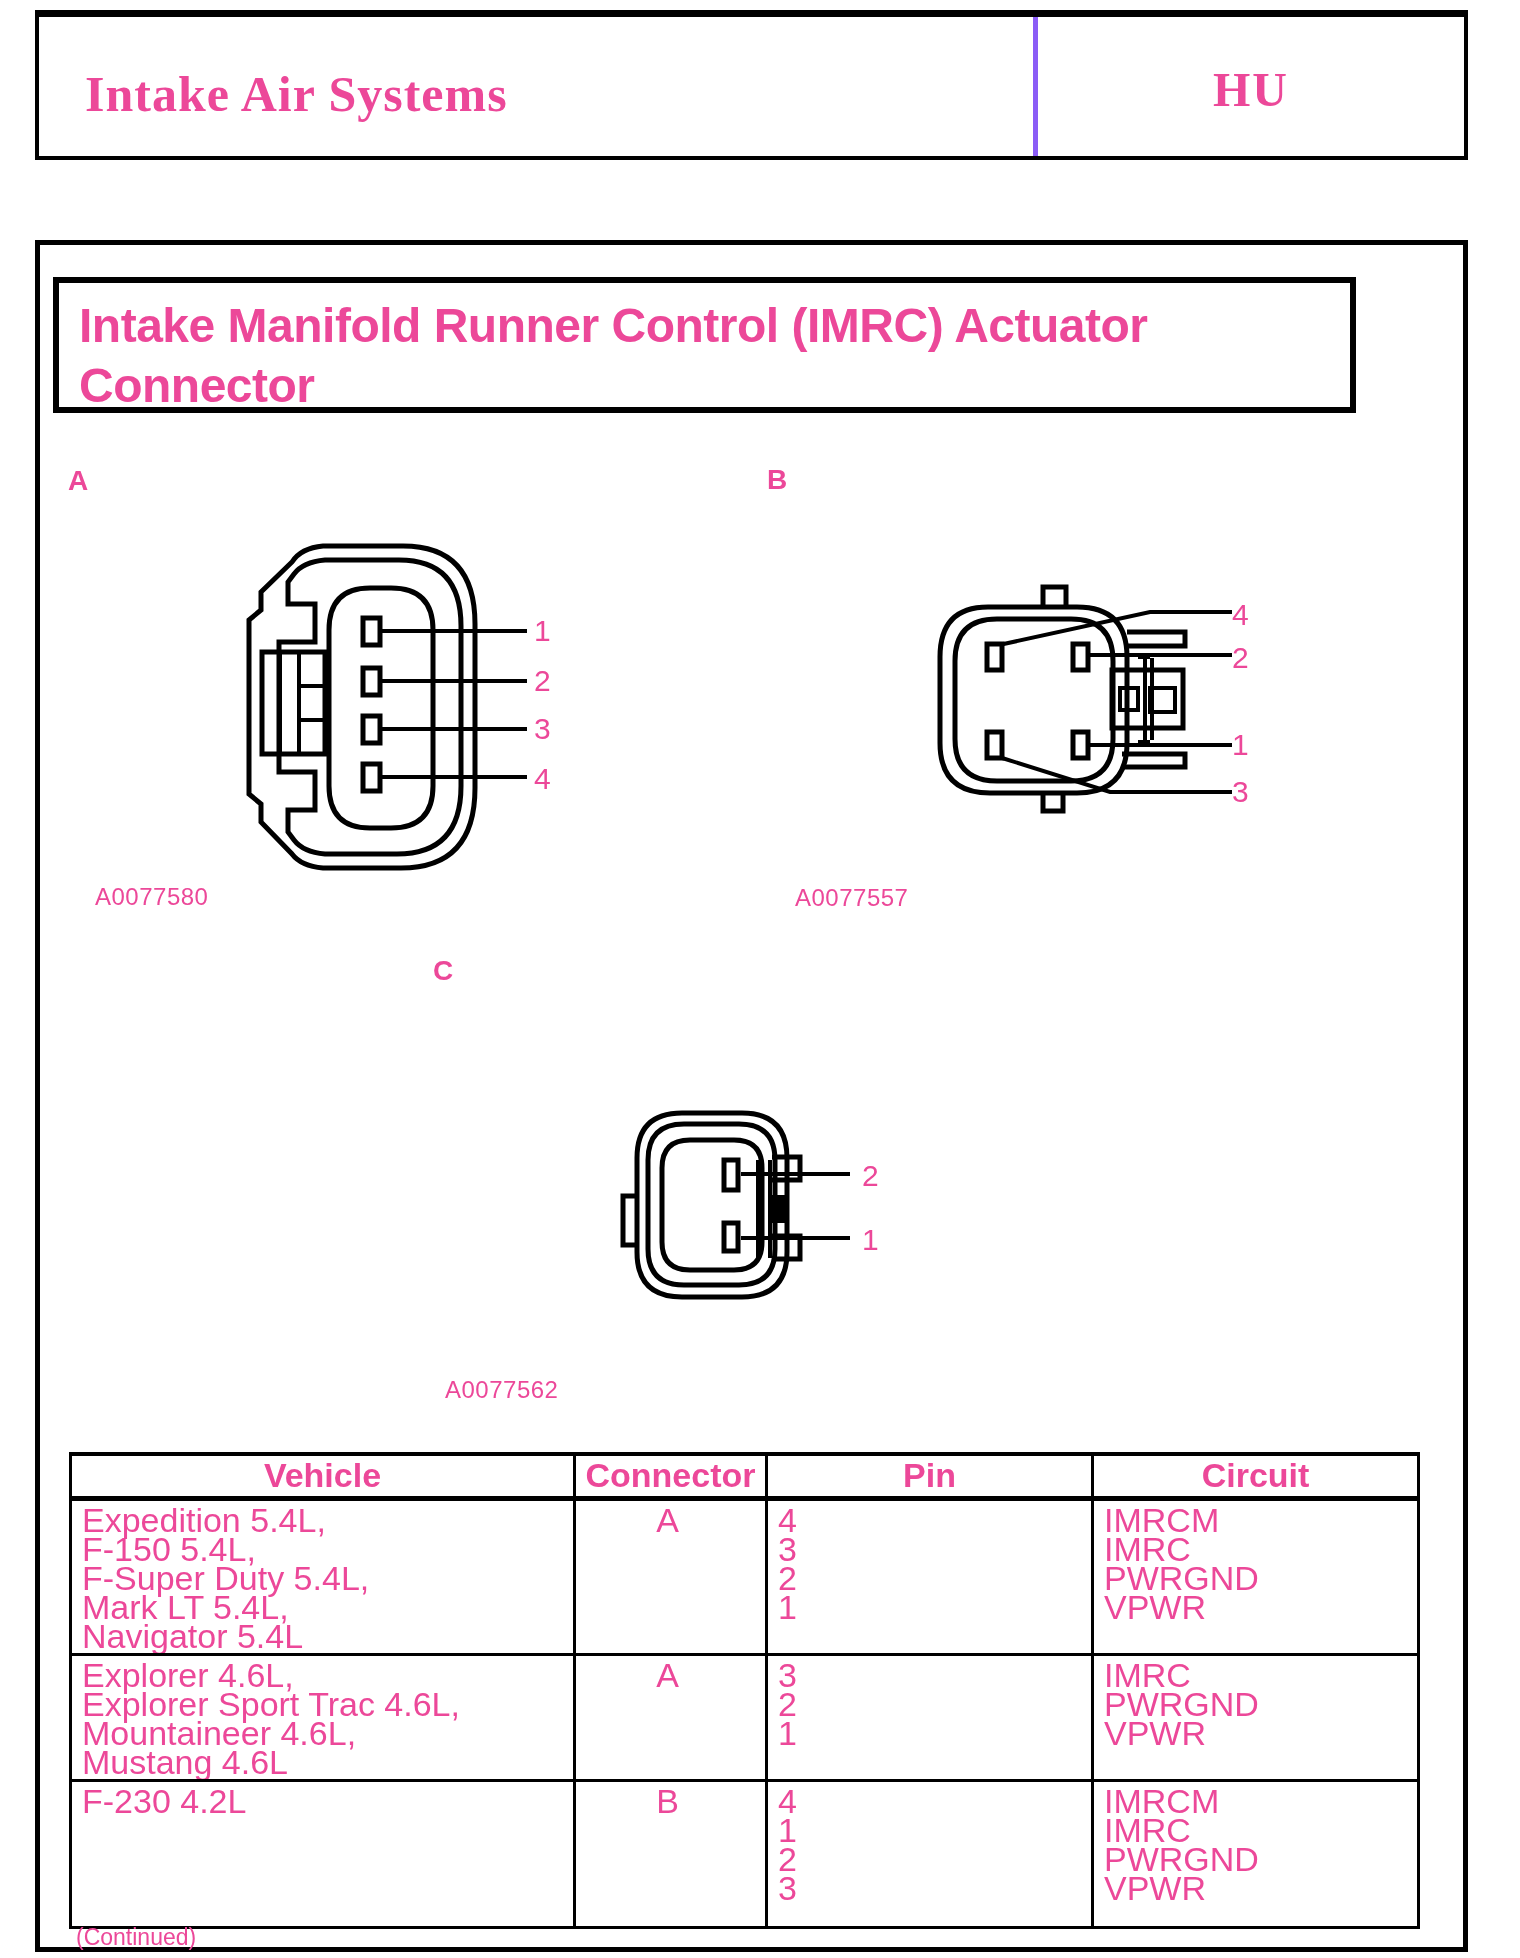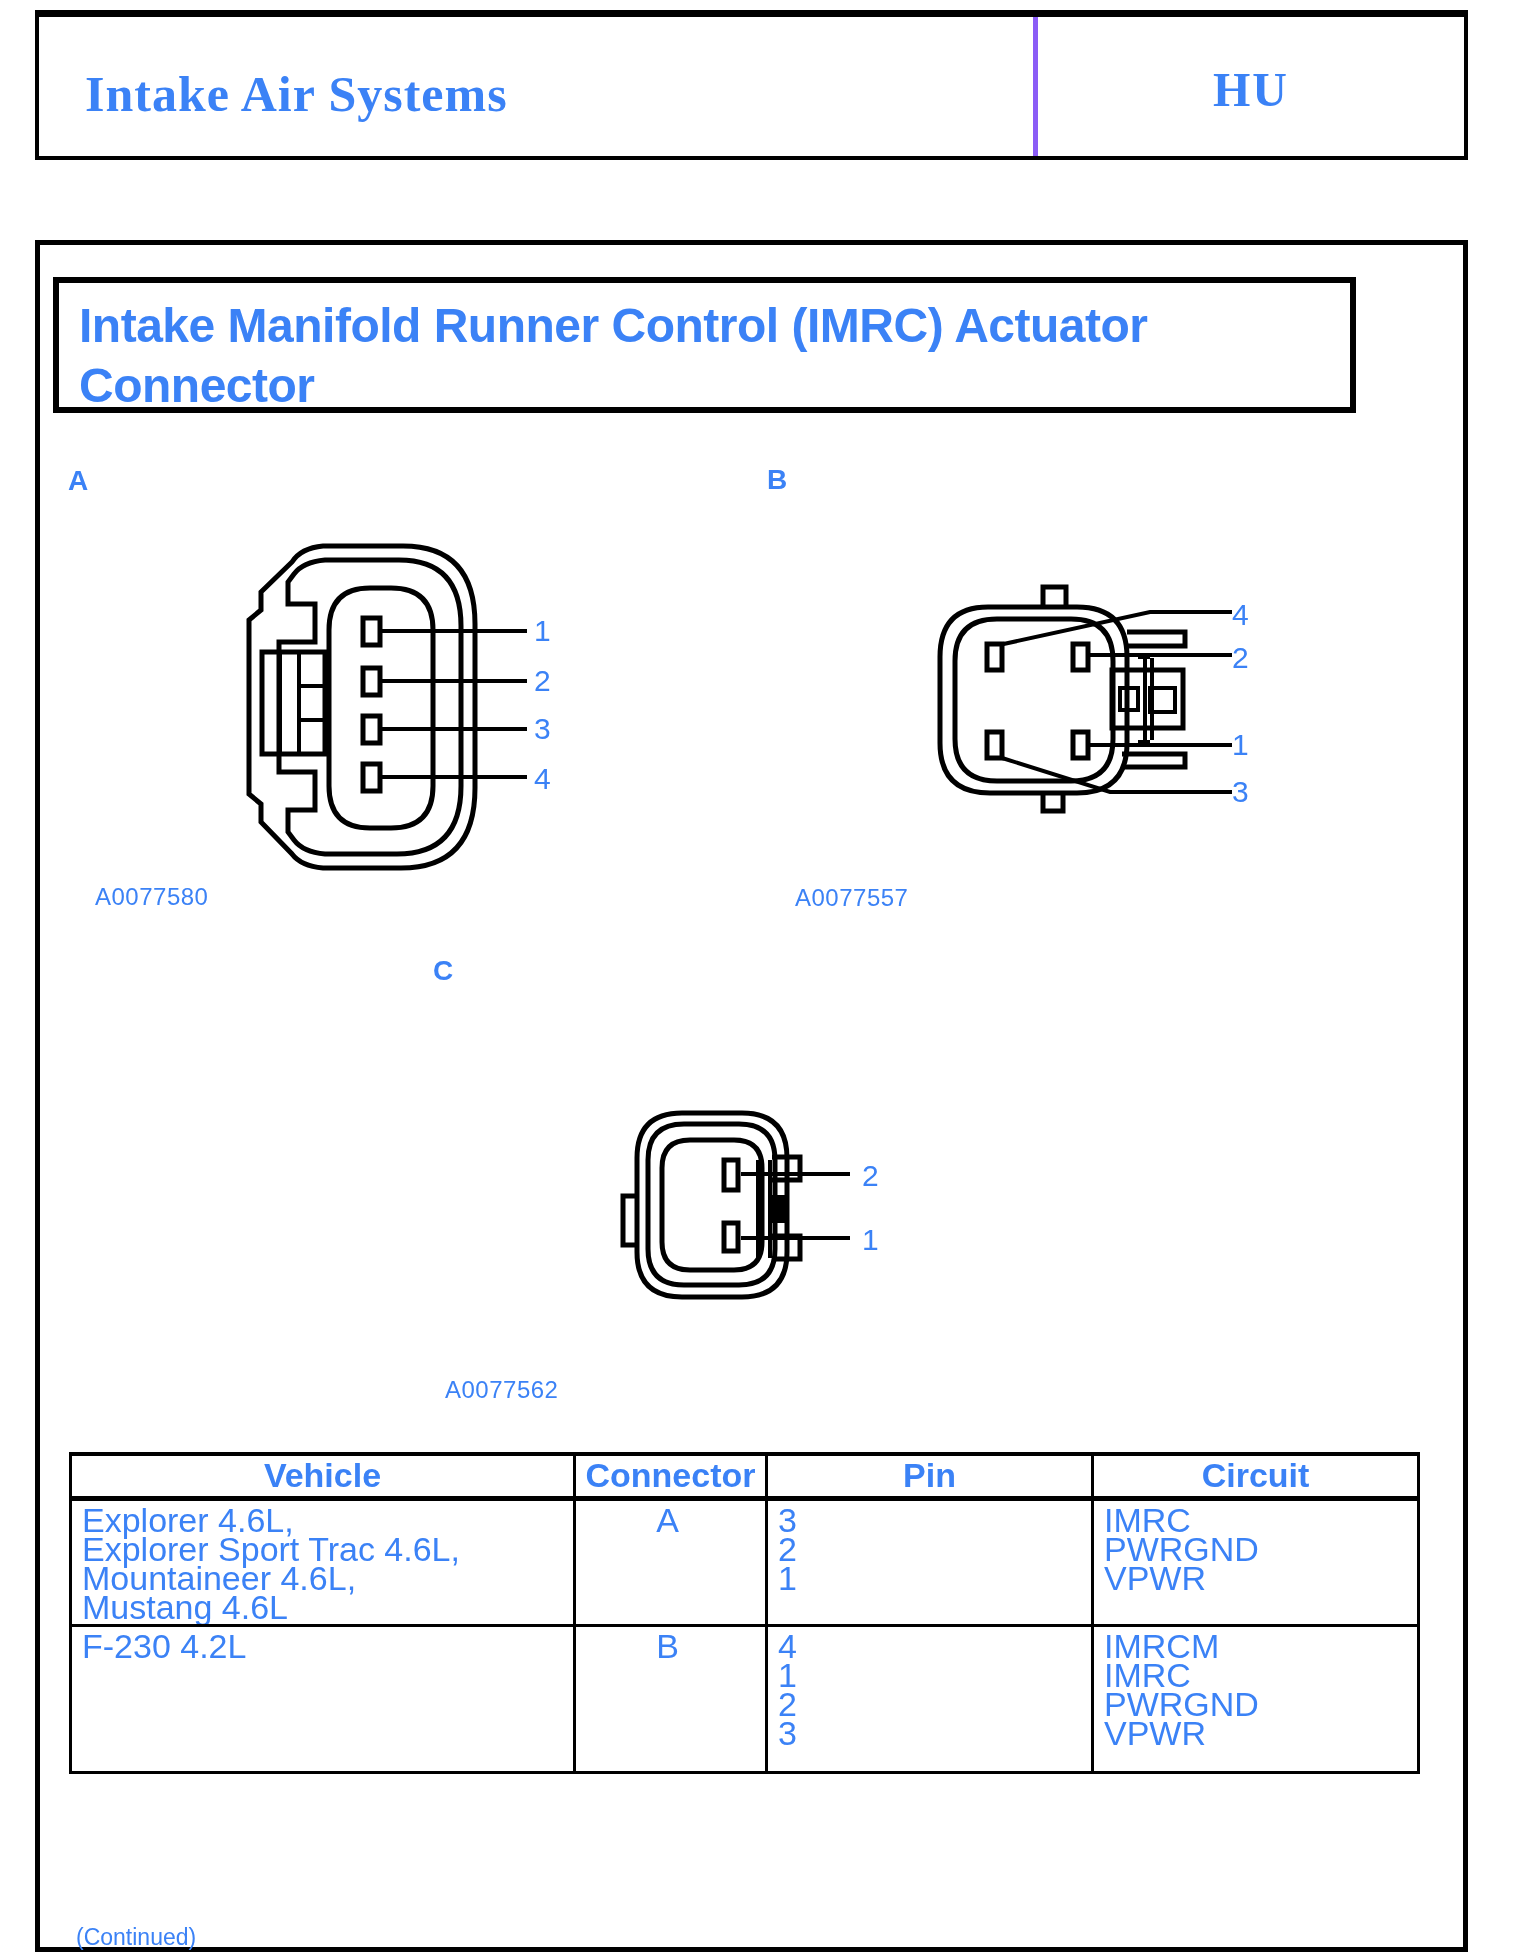--- a/index.html
+++ b/index.html
@@ -1,18 +1,18 @@
 <!DOCTYPE html>
 <html><head>
 <meta charset="utf-8">
 <style>
   html,body{margin:0;padding:0;background:#e8e8e8;}
   .page{
     position:relative;width:1520px;height:1958px;background:#ffffff;
-    font-family:"Liberation Sans",sans-serif;color:#3b82f6;overflow:hidden;text-decoration:underline;
+    font-family:"Liberation Sans",sans-serif;color:#ec4899;overflow:hidden;text-decoration:underline;
   }
   
   .header-box{
     position:absolute;left:35px;top:10px;width:1433px;height:150px;
     border:4px solid #000;border-top-width:7px;box-sizing:border-box;
     display:flex;
   }
   .header-left{
     flex:1 1 auto;display:flex;align-items:center;
     padding:14px 0 0 46px;box-sizing:border-box;
@@ -217,20 +217,36 @@
       </colgroup>
       <thead>
         <tr>
           <th>Vehicle</th>
           <th>Connector</th>
           <th>Pin</th>
           <th>Circuit</th>
         </tr>
       </thead>
       <tbody>
+        <tr class="r1">
+          <td class="lines">Expedition 5.4L,
+F-150 5.4L,
+F-Super Duty 5.4L,
+Mark LT 5.4L,
+Navigator 5.4L</td>
+          <td class="col-conn">A</td>
+          <td class="lines">4
+3
+2
+1</td>
+          <td class="lines">IMRCM
+IMRC
+PWRGND
+VPWR</td>
+        </tr>
         <tr class="r2">
           <td class="lines">Explorer 4.6L,
 Explorer Sport Trac 4.6L,
 Mountaineer 4.6L,
 Mustang 4.6L</td>
           <td class="col-conn">A</td>
           <td class="lines">3
 2
 1</td>
           <td class="lines">IMRC

